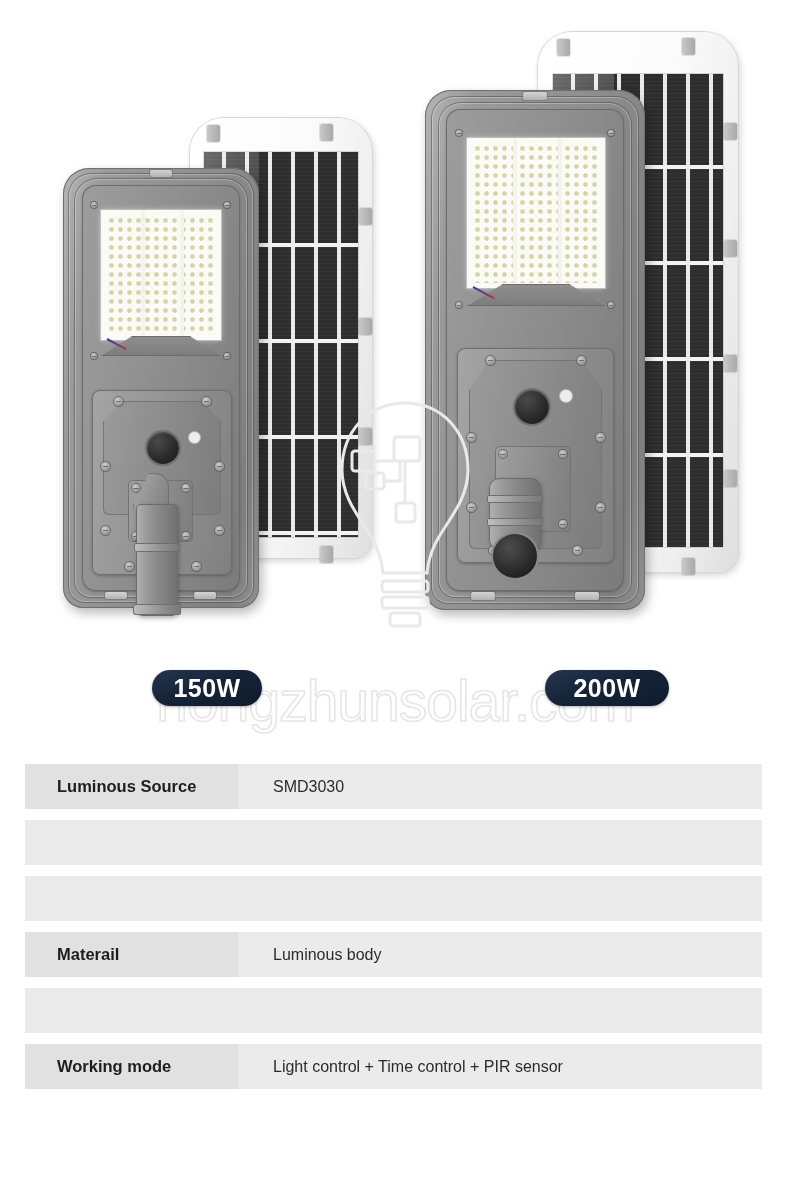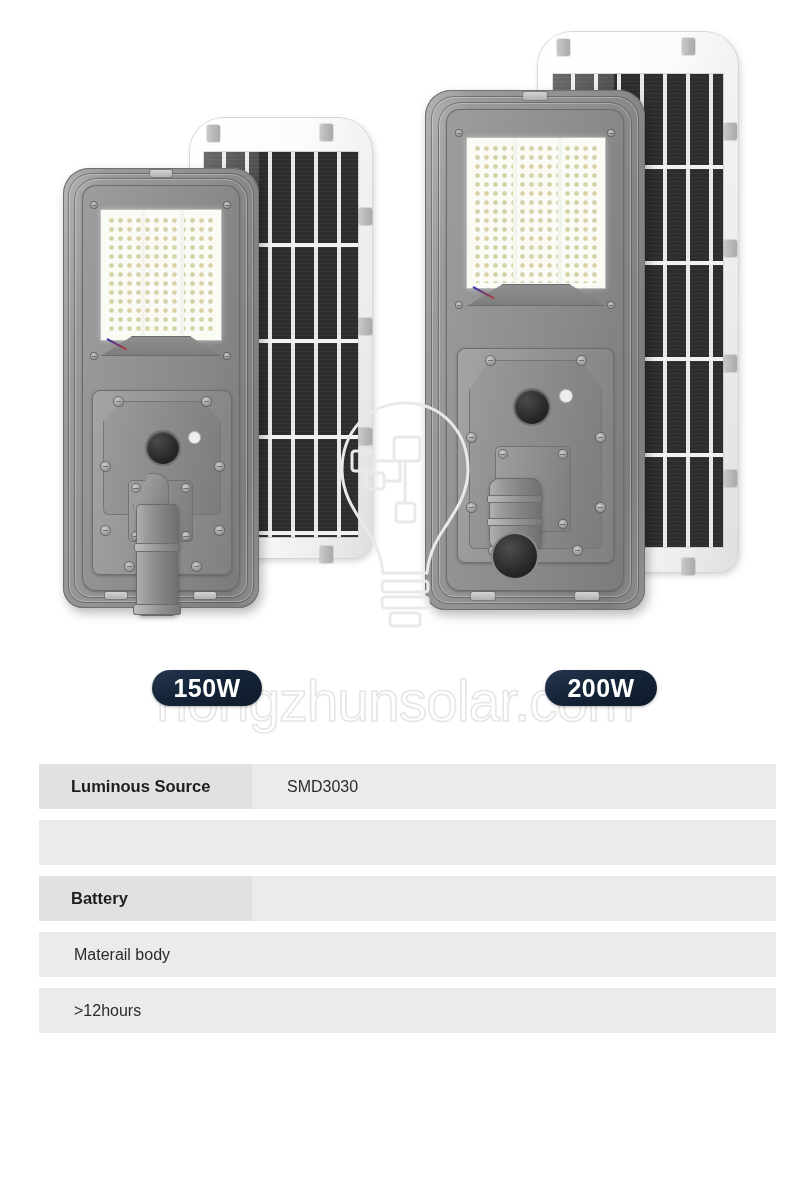--- a/index.html
+++ b/index.html
@@ -226,21 +226,21 @@
     display: flex;
     align-items: center;
     justify-content: center;
     z-index: 6;
     box-shadow: 0 1px 3px rgba(0,0,0,.3);
   }
 
   
   #spec-table {
     position: absolute;
-    left: 39px; top: 764px;
+    left: 25px; top: 764px;
     width: 737px;
   }
   .spec-row {
     display: flex;
     height: 45px;
     margin-bottom: 11px;
     background: #ebebeb;
   }
   .spec-label {
     width: 213px;
@@ -408,21 +408,21 @@
       <div class="foot" style="left:98px; top:2px; width:24px; height:8px;"></div>
     </div>
 
     <div style="position:absolute; z-index:4;">
       <div class="arm-tube" style="left:489px; top:478px; width:52px; height:72px; border-radius:10px;"></div>
       <div class="arm-band" style="left:487px; top:495px; width:56px; height:8px; border-radius:2px;"></div>
       <div class="arm-band" style="left:487px; top:518px; width:56px; height:8px; border-radius:2px;"></div>
       <div class="arm-face" style="left:493px; top:534px; width:44px; height:44px;"></div>
     </div>
 
-    <div class="badge" style="left:545px; top:670px; width:112px;">200W</div>
+    <div class="badge" style="left:545px; top:670px; width:124px;">200W</div>
   </div>
 
   <svg class="wm-bulb" viewBox="0 0 150 250">
     <g fill="none" stroke="#e9e9e9" stroke-width="3">
       <path d="M75 8 C 38 8 12 37 12 75 C 12 100 26 118 40 140 C 48 153 52 166 53 178 L 97 178 C 98 166 102 153 110 140 C 124 118 138 100 138 75 C 138 37 112 8 75 8 Z"></path>
       <rect x="52" y="186" width="46" height="11" rx="3"></rect>
       <rect x="52" y="202" width="46" height="11" rx="3"></rect>
       <rect x="60" y="218" width="30" height="13" rx="3"></rect>
       <rect x="22" y="56" width="22" height="20" rx="3"></rect>
       <rect x="36" y="78" width="18" height="16" rx="3"></rect>
@@ -440,26 +440,29 @@
 
   <div class="spec-row">
     <div class="spec-label">Luminous Source</div>
     <div class="spec-value">SMD3030</div>
   </div>
 
   <div class="spec-row">
   </div>
 
   <div class="spec-row">
-    <div class="spec-label">Battery</div>
-  </div>
-
-  <div class="spec-row">
-    <div class="spec-value">Materail body</div>
-  </div>
-
-
-  <div class="spec-row">
-    <div class="spec-value">&gt;12hours</div>
-  </div>
-
+  </div>
+
+  <div class="spec-row">
+    <div class="spec-label">Materail</div>
+    <div class="spec-value">Luminous body</div>
+  </div>
+
+
+  <div class="spec-row">
+  </div>
+
+  <div class="spec-row">
+    <div class="spec-label">Working mode</div>
+    <div class="spec-value">Light control + Time control + PIR sensor</div>
+  </div>
 
 </div>
 
 </body></html>

